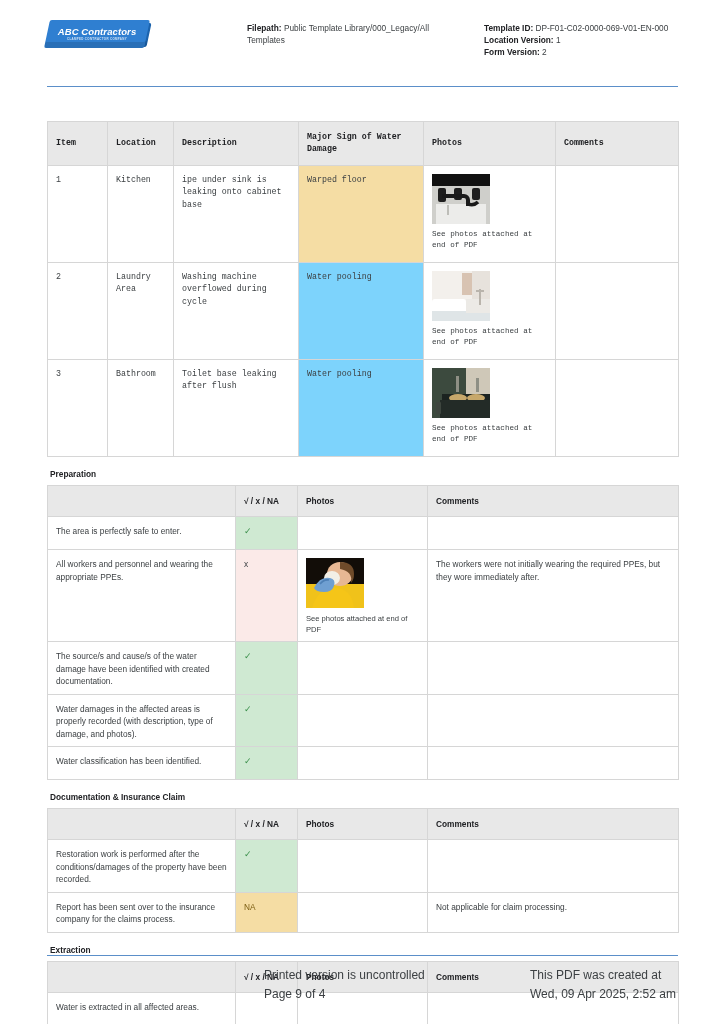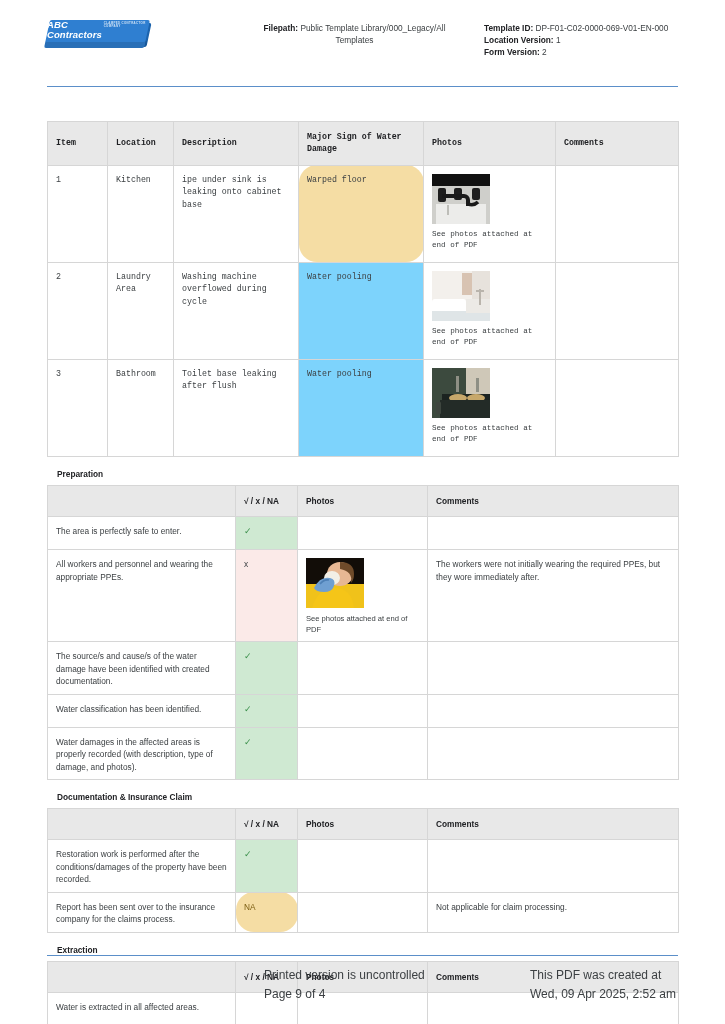--- a/index.html
+++ b/index.html
@@ -56,22 +56,22 @@
     top: 3px;
     width: 96px;
     height: 24px;
   }
   .logo-text {
     position: absolute;
     left: 0; top: 0;
     width: 100px;
     height: 28px;
     display: flex;
-    flex-direction: row;
-    align-items: flex-start;
+    flex-direction: column;
+    align-items: center;
     justify-content: center;
     line-height: 1;
   }
   .logo-title {
     font-size: 9.5px;
     font-weight: bold;
     font-style: italic;
     color: #ffffff;
     letter-spacing: 0.1px;
   }
@@ -86,21 +86,20 @@
 
   .meta-col {
     font-size: 8.3px;
     line-height: 1.45;
     color: #3c4043;
   }
   .meta-col.filepath {
     flex: 0 0 215px;
     width: 215px;
     padding-top: 6px;
-    text-align: center;
   }
   .meta-col.template {
     flex: 1 1 auto;
     padding-top: 6px;
     padding-left: 22px;
   }
   .meta-label { font-weight: bold; color: #202124; }
 
   .hr-top {
     border: 0;
@@ -136,21 +135,21 @@
   
   .main-table { margin-top: 34px; font-family: Liberation Mono, monospace; }
   .main-table col.c-item     { width: 60px; }
   .main-table col.c-location { width: 66px; }
   .main-table col.c-desc     { width: 125px; }
   .main-table col.c-sign     { width: 125px; }
   .main-table col.c-photos   { width: 132px; }
   .main-table col.c-comments { width: 123px; }
   .main-table tbody td { height: 82px; }
 
-  .cell-amber { background: #f5dda4; border-radius: 18px; }
+  .cell-amber { background: #f5dda4; }
   .cell-green { background: #7dd3fc; }
   .cell-green-light { background: #cfe9d2; }
   .cell-pink  { background: #fbeae8; }
 
   
   .photo-block { width: 100%; }
   .thumb {
     width: 58px;
     height: 50px;
     display: block;
@@ -164,21 +163,21 @@
     font-size: 7.6px;
     line-height: 1.45;
     color: #3c4043;
   }
 
   
   .section-title {
     font-size: 8.3px;
     font-weight: bold;
     color: #202124;
-    margin: 12px 0 6px 10px;
+    margin: 12px 0 6px 3px;
   }
   table.check col.c-q     { width: 188px; }
   table.check col.c-mark  { width: 62px; }
   table.check col.c-ph    { width: 130px; }
   table.check col.c-cm    { width: 251px; }
   table.check thead th.blank { background: #e8e8e8; }
   table.check td { height: 18px; }
 
   .mark-check { color: #3a8f4a; font-size: 9px; }
   .mark-x     { color: #3c4043; font-size: 8.3px; }
@@ -397,27 +396,27 @@
         </td>
         <td>The workers were not initially wearing the required PPEs, but they wore immediately after.</td>
       </tr>
       <tr>
         <td class="tall-1">The source/s and cause/s of the water damage have been identified with created documentation.</td>
         <td class="cell-green-light"><span class="mark-check">✓</span></td>
         <td></td>
         <td></td>
       </tr>
       <tr>
+        <td class="tall-1">Water damages in the affected areas is properly recorded (with description, type of damage, and photos).</td>
+        <td class="cell-green-light"><span class="mark-check">✓</span></td>
+        <td></td>
+        <td></td>
+      </tr>
+      <tr>
         <td>Water classification has been identified.</td>
-        <td class="cell-green-light"><span class="mark-check">✓</span></td>
-        <td></td>
-        <td></td>
-      </tr>
-      <tr>
-        <td class="tall-1">Water damages in the affected areas is properly recorded (with description, type of damage, and photos).</td>
         <td class="cell-green-light"><span class="mark-check">✓</span></td>
         <td></td>
         <td></td>
       </tr>
     </tbody>
   </table>
 
   <div class="section-title">Documentation &amp; Insurance Claim</div>
   <table class="doc check">
     <colgroup>

